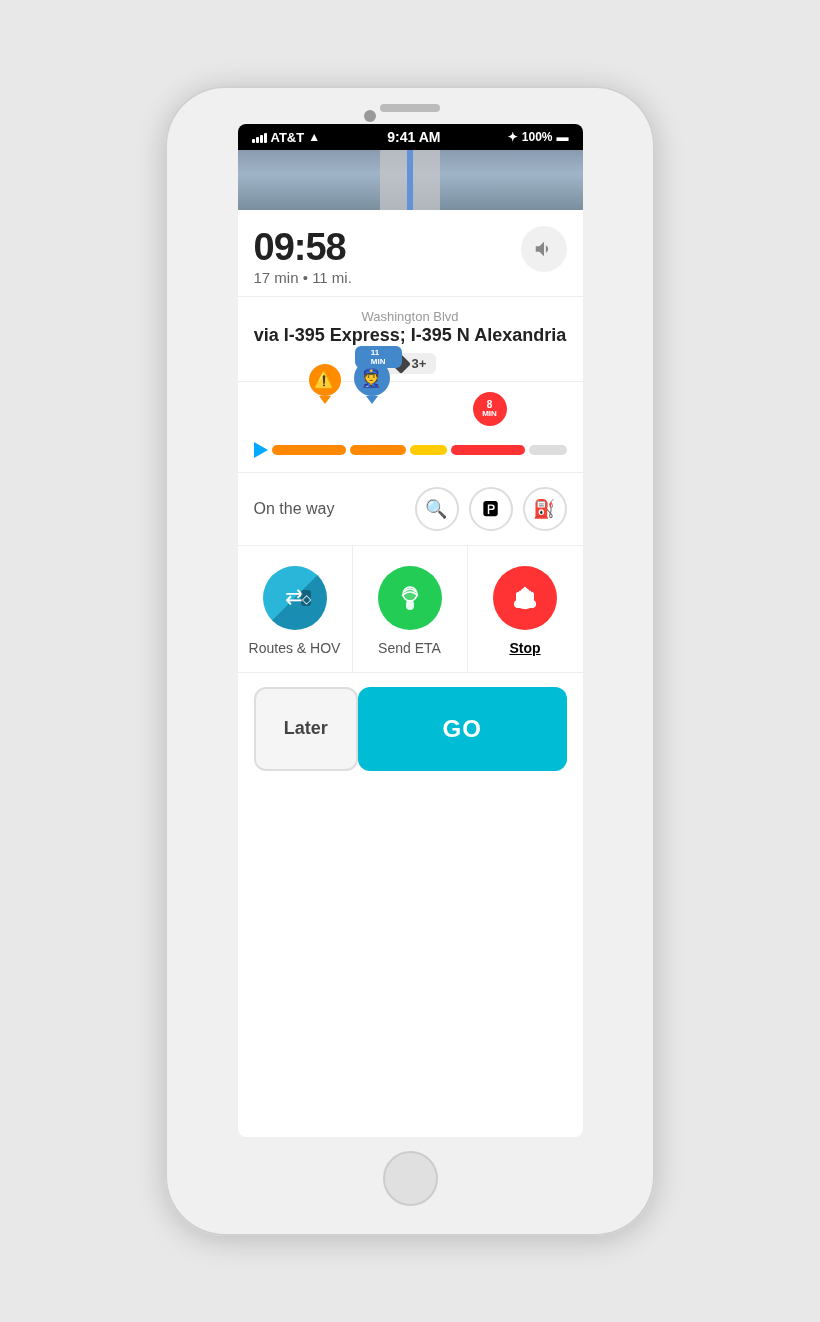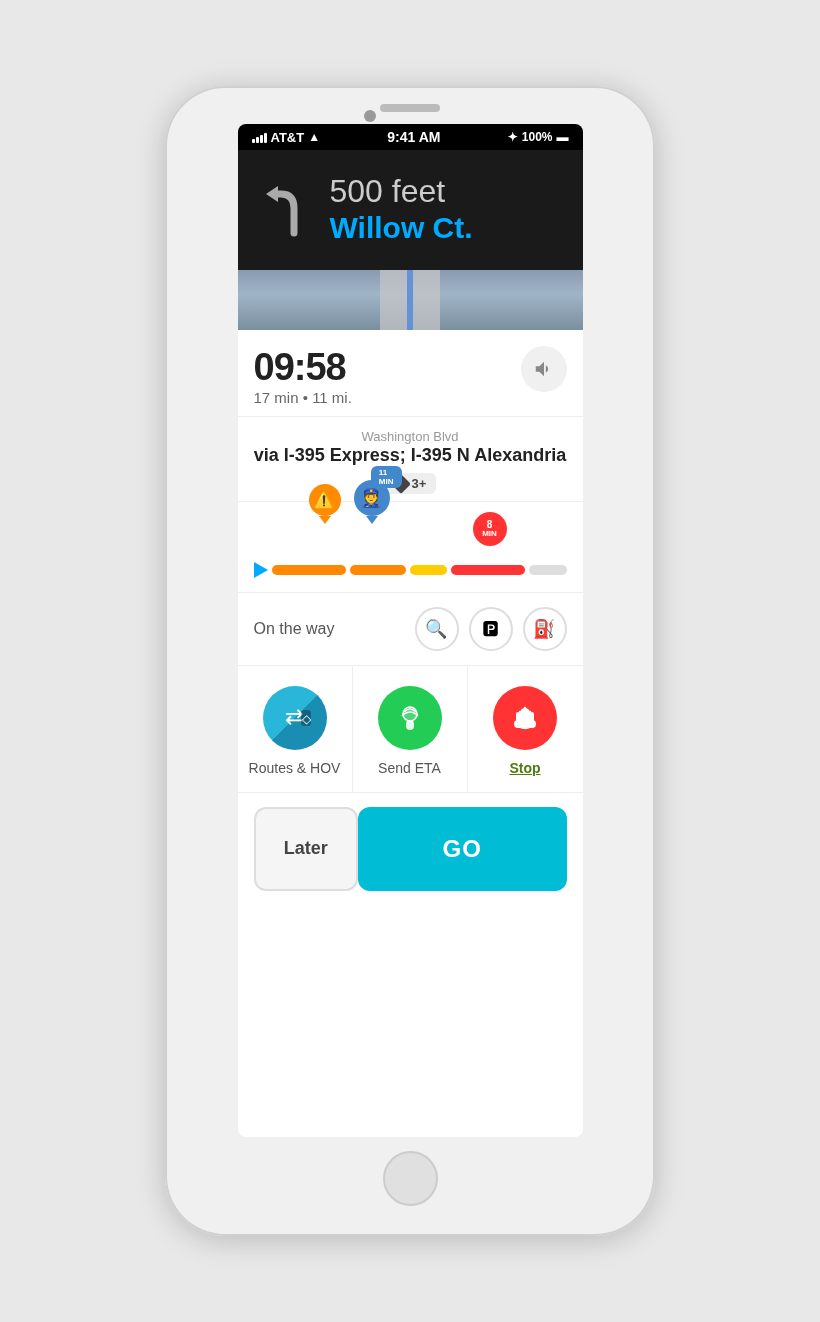--- a/index.html
+++ b/index.html
@@ -312,21 +312,21 @@
       justify-content: center;
     }
     .circle-teal { background: linear-gradient(135deg, #29b6d8 50%, #1a8db3 50%); }
     .circle-green { background: #22cc55; }
     .circle-red { background: #ff3333; }
     .action-label {
       font-size: 14px;
       color: #555;
       font-weight: 500;
     }
-    .stop-label { color: #4d7c0f; font-weight: 600; text-decoration: underline; }
+    .stop-label { color: #000000; font-weight: 600; text-decoration: underline; }
 
     
     .bottom-buttons {
       display: grid;
       grid-template-columns: 1fr 2fr;
       padding: 14px 16px;
       background: #fff;
     }
     .later-btn {
       background: #f5f5f5;
@@ -380,33 +380,20 @@
         <span class="wifi-icon">▲</span>
       </div>
       <div class="status-center">9:41 AM</div>
       <div class="status-right">
         <span>✦</span>
         <span>100%</span>
         <span class="battery-icon">▬</span>
       </div>
     </div>
 
-    <div class="map-nav">
-      <div class="turn-arrow">
-        <svg viewBox="0 0 55 65" fill="none">
-
-          <path d="M38 55 L38 30 Q38 16 25 16 L20 16" stroke="#aaa" stroke-width="7" stroke-linecap="round" fill="none"></path>
-          <polygon points="10,16 22,8 22,24" fill="#aaa"></polygon>
-        </svg>
-      </div>
-      <div class="nav-info">
-        <span class="nav-distance">500 feet</span>
-        <span class="nav-street">Willow Ct.</span>
-      </div>
-    </div>
 
     <div class="map-strip">
       <div class="map-road"></div>
       <div class="map-road-line"></div>
     </div>
 
     <div class="eta-block">
       <div class="eta-info">
         <span class="eta-time">09:58</span>
         <span class="eta-details">
@@ -434,21 +421,21 @@
     <div class="traffic-bar-section">
       <div style="position:relative; padding-top: 50px;">
 
         <div class="traffic-pin pin-warning">
           <div class="pin-icon" style="background:#ff8c00; border-radius:50%; width:32px; height:32px; display:flex; align-items:center; justify-content:center; font-size:16px;">⚠️</div>
           <div style="width:0;height:0;border-left:6px solid transparent;border-right:6px solid transparent;border-top:8px solid #ff8c00;"></div>
         </div>
         <div class="traffic-pin pin-cop">
           <div style="position:relative;">
             <div class="pin-icon" style="background:#4488cc; border-radius:50%; width:36px; height:36px; display:flex; align-items:center; justify-content:center; font-size:18px;">👮</div>
-            <div style="position:absolute;top:-14px;right:-12px;background:#4488cc;color:#fff;font-size:8px;font-weight:800;padding:2px 8px;border-radius:6px;white-space:nowrap;">11<br>MIN</div>
+            <div style="position:absolute;top:-14px;right:-12px;background:#4488cc;color:#fff;font-size:8px;font-weight:800;padding:2px 16px;border-radius:6px;white-space:nowrap;">11<br>MIN</div>
           </div>
           <div style="width:0;height:0;border-left:6px solid transparent;border-right:6px solid transparent;border-top:8px solid #4488cc;"></div>
         </div>
 
         <div style="position:absolute; right: 60px; top: 0;">
           <div style="background:#ff3333;color:#fff;font-size:10px;font-weight:800;width:34px;height:34px;border-radius:50%;display:flex;flex-direction:column;align-items:center;justify-content:center;line-height:1.1;">
             <span>8</span>
             <span style="font-size:8px;">MIN</span>
           </div>
         </div>

